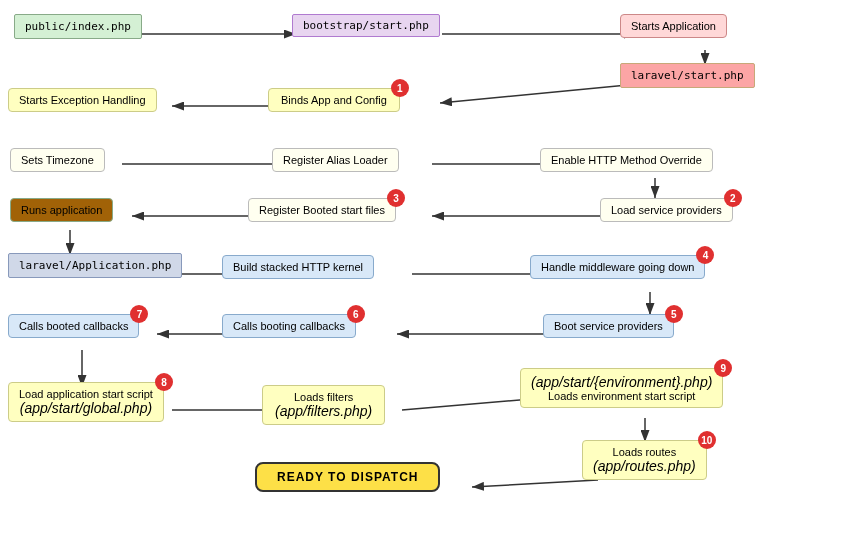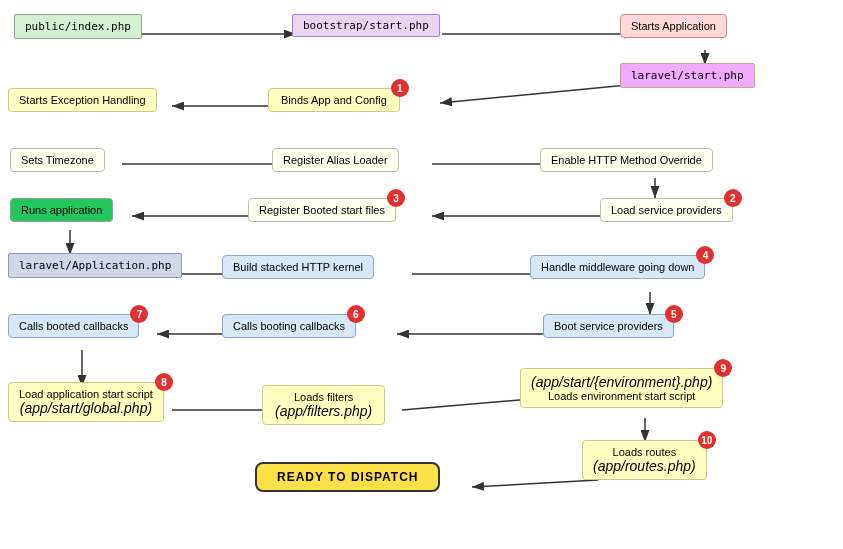--- a/index.html
+++ b/index.html
@@ -23,21 +23,21 @@
       border-radius: 2px;
       padding: 4px 8px;
       font-family: monospace;
       font-size: 11px;
     }
     .node-code.purple {
       background: #e8d5f0;
       border-color: #b07ad0;
     }
     .node-code.tan {
-      background: #f0abfc;
+      background: #fca5a5;
       border-color: #c8a878;
     }
     .node-code.blue-gray {
       background: #d0d8e8;
       border-color: #8899bb;
     }
     .node-plain {
       background: #fffff0;
       border: 1.5px solid #bbb;
       border-radius: 4px;
@@ -181,21 +181,21 @@
 
   <div class="node-wrap" style="left:272px;top:148px;">
     <div class="node-plain" style="padding:5px 10px;border-color:#bbb;">Register Alias Loader</div>
   </div>
 
   <div class="node-wrap" style="left:540px;top:148px;">
     <div class="node-plain" style="padding:5px 10px;border-color:#bbb;">Enable HTTP Method Override</div>
   </div>
 
   <div class="node-wrap" style="left:10px;top:198px;">
-    <div class="node-plain" style="padding:5px 10px;background:#22c55e;border-color:#88aa88;">Runs application</div>
+    <div class="node-plain" style="padding:5px 10px;background:#a16207;border-color:#88aa88;">Runs application</div>
   </div>
 
   <div class="node-wrap" style="left:248px;top:198px;">
     <div class="node-plain" style="position:relative;padding:5px 10px;border-color:#bbb;">
       <span>Register Booted start files</span>
       <span class="badge">3</span>
     </div>
   </div>
 
   <div class="node-wrap" style="left:600px;top:198px;">

